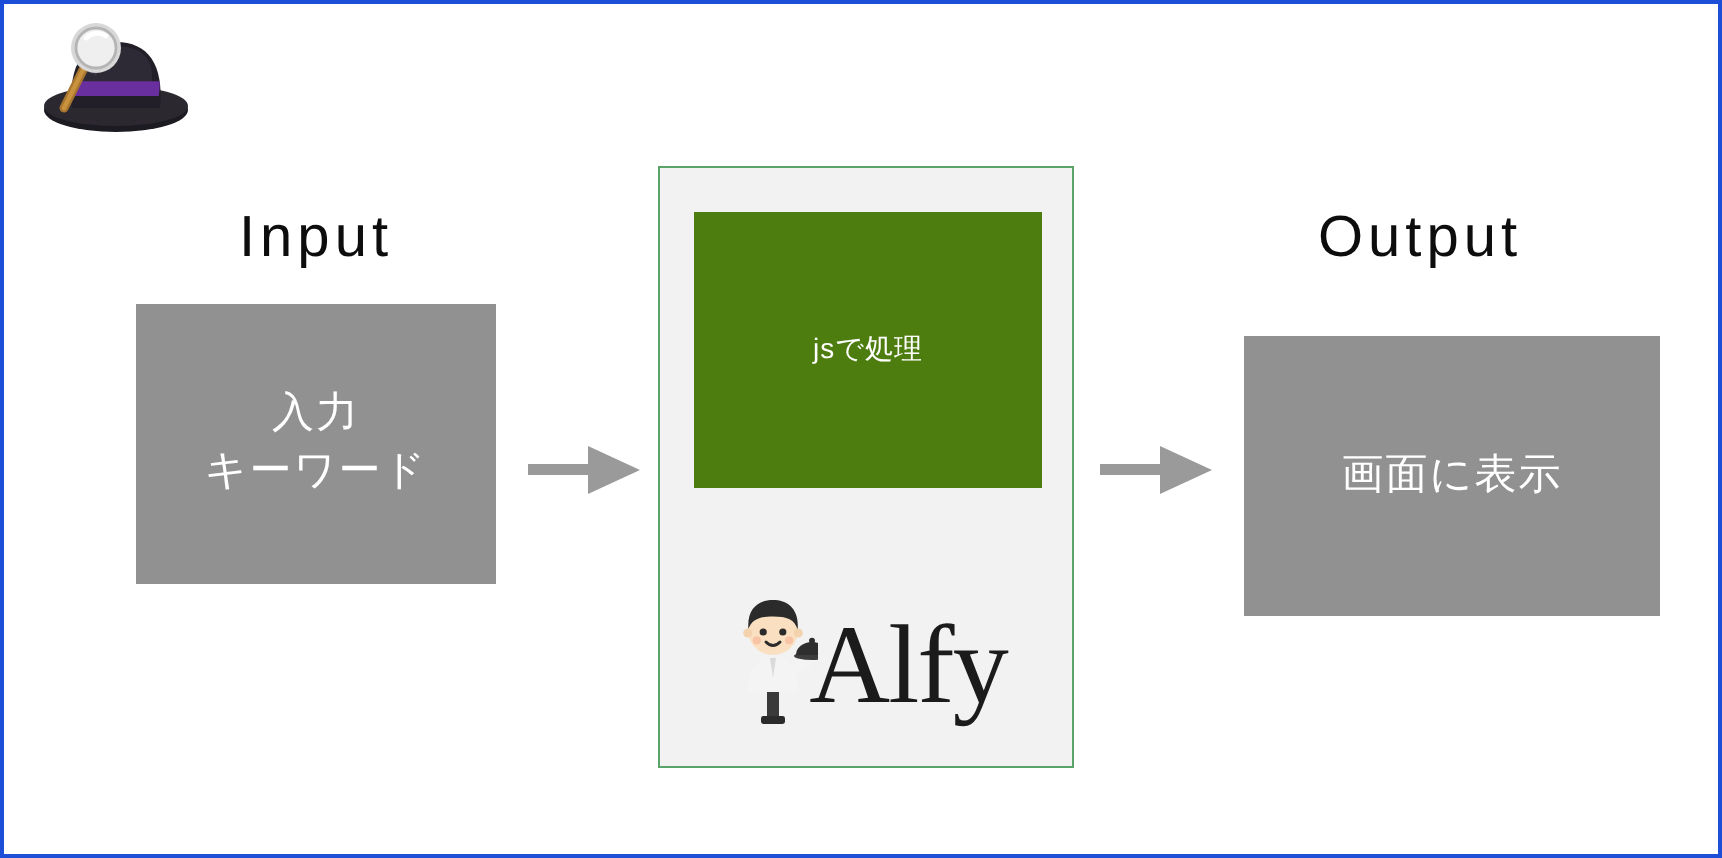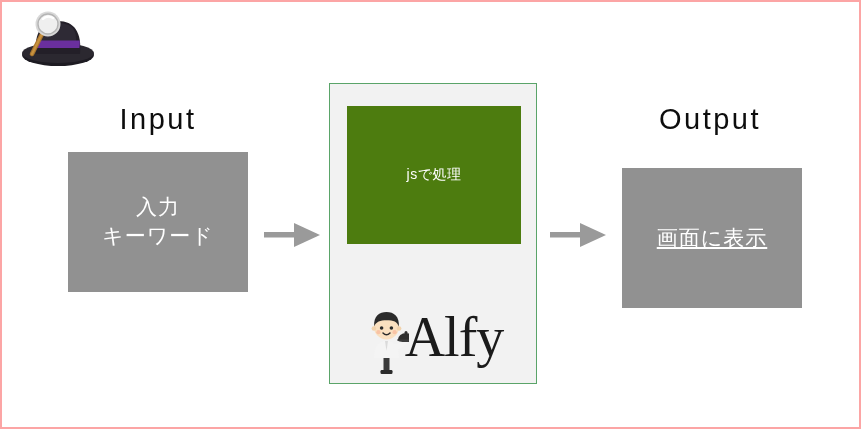--- a/index.html
+++ b/index.html
@@ -11,21 +11,21 @@
   body {
     font-family: "Liberation Sans", "DejaVu Sans", sans-serif;
   }
 
   .page {
     position: relative;
     width: 861px;
     height: 429px;
     box-sizing: border-box;
     background: #ffffff;
-    border: 2px solid #fca5a5;
+    border: 2px solid #1d4ed8;
     overflow: hidden;
   }
 
   
   .app-icon {
     position: absolute;
     left: 8px;
     top: 6px;
     width: 88px;
     height: 62px;
@@ -101,25 +101,25 @@
   #stage-process .box {
     width: 174px;
     height: 138px;
     margin: 0 auto;
   }
 
   
   .alfy-brand {
     position: absolute;
     left: 0;
-    bottom: 2px;
+    bottom: 18px;
     width: 208px;
     height: 72px;
     display: flex;
-    align-items: flex-start;
+    align-items: flex-end;
     justify-content: center;
   }
   .alfy-mascot {
     width: 44px;
     height: 68px;
     flex: 0 0 auto;
   }
   .alfy-wordmark {
     font-family: "Liberation Serif", "DejaVu Serif", serif;
     font-size: 56px;
@@ -131,23 +131,22 @@
   }
 
   
   #stage-output {
     left: 620px;
     top: 103px;
     width: 176px;
   }
   #stage-output .stage-title { margin-bottom: 34px; }
   #stage-output .box {
-    width: 180px;
+    width: 208px;
     height: 140px;
-    text-decoration: underline;
   }
 
   
   .arrow {
     position: absolute;
     width: 58px;
     height: 30px;
   }
   #arrow-1 { left: 262px; top: 218px; }
   #arrow-2 { left: 548px; top: 218px; }

